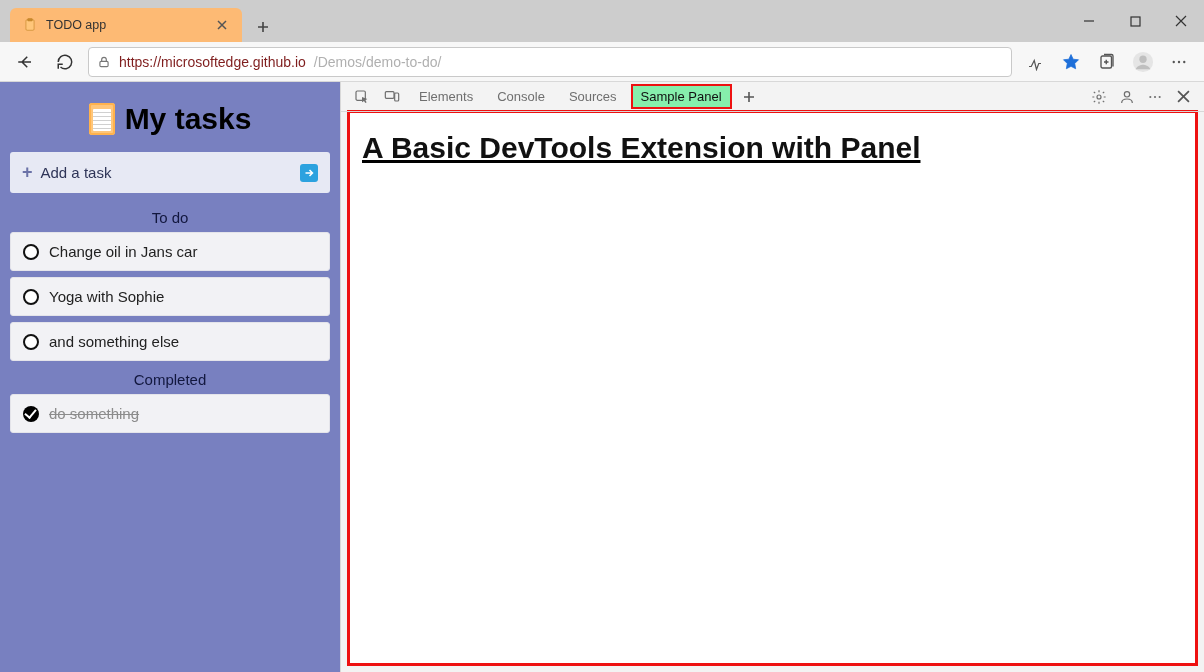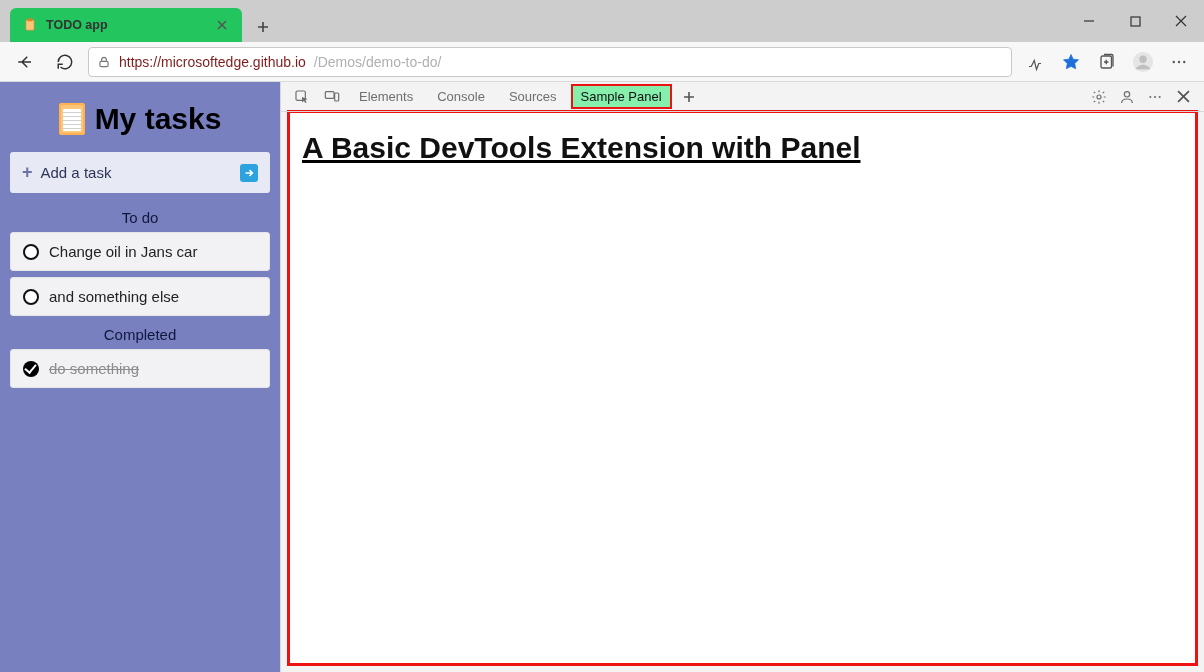--- a/index.html
+++ b/index.html
@@ -27,21 +27,21 @@
       display: flex;
       align-items: center;
       padding: 0 12px;
       border-radius: 6px 6px 0 0;
       margin-right: 2px;
       color: #333;
       font-size: 12.5px;
       position: relative;
     }
     .browser-tab.inactive { background: #cdcdcd; }
-    .browser-tab.active { background: #22c55e; font-weight: bold; }
+    .browser-tab.active { background: #fdba74; }
     .tab-favicon { width: 16px; height: 16px; margin-right: 8px; display:flex; align-items:center; justify-content:center; }
     .tab-title { flex: 1; white-space: nowrap; overflow: hidden; text-overflow: ellipsis; }
     .tab-close { width: 16px; height:16px; display:flex; align-items:center; justify-content:center; color:#555; }
     .new-tab-btn { width:30px; height:30px; display:flex; align-items:center; justify-content:center; margin-left:4px; color:#444; }
     .window-controls { position:absolute; right:0; top:0; height:42px; display:flex; }
     .wc-btn { width:46px; display:flex; align-items:center; justify-content:center; color:#333; }
 
     
     .toolbar {
       height: 40px;
@@ -72,21 +72,21 @@
     .right-tools { display:flex; gap:2px; align-items:center; }
 
     
     .main {
       display:flex;
       height: calc(672px - 42px - 40px);
     }
 
     
     .left-pane {
-      width: 280px;
+      width: 340px;
       background: #7880c0;
       padding: 10px;
       overflow:auto;
     }
     .app-title {
       display:flex;
       align-items:center;
       justify-content:center;
       gap:10px;
       padding: 10px 0 16px 0;
@@ -328,20 +328,24 @@
             <path d="M5 12h12M13 6l6 6-6 6"></path>
           </svg>
       </span>
     </div>
 
     <div class="section-heading">To do</div>
 
     <div class="task-card">
       <span class="checkbox-open"></span>
       <span class="task-text">Change oil in Jans car</span>
+    </div>
+    <div class="task-card">
+      <span class="checkbox-open"></span>
+      <span class="task-text">Yoga with Sophie</span>
     </div>
     <div class="task-card">
       <span class="checkbox-open"></span>
       <span class="task-text">and something else</span>
     </div>
 
     <div class="section-heading">Completed</div>
 
     <div class="task-card completed">
       <span class="checkbox-done"></span>

